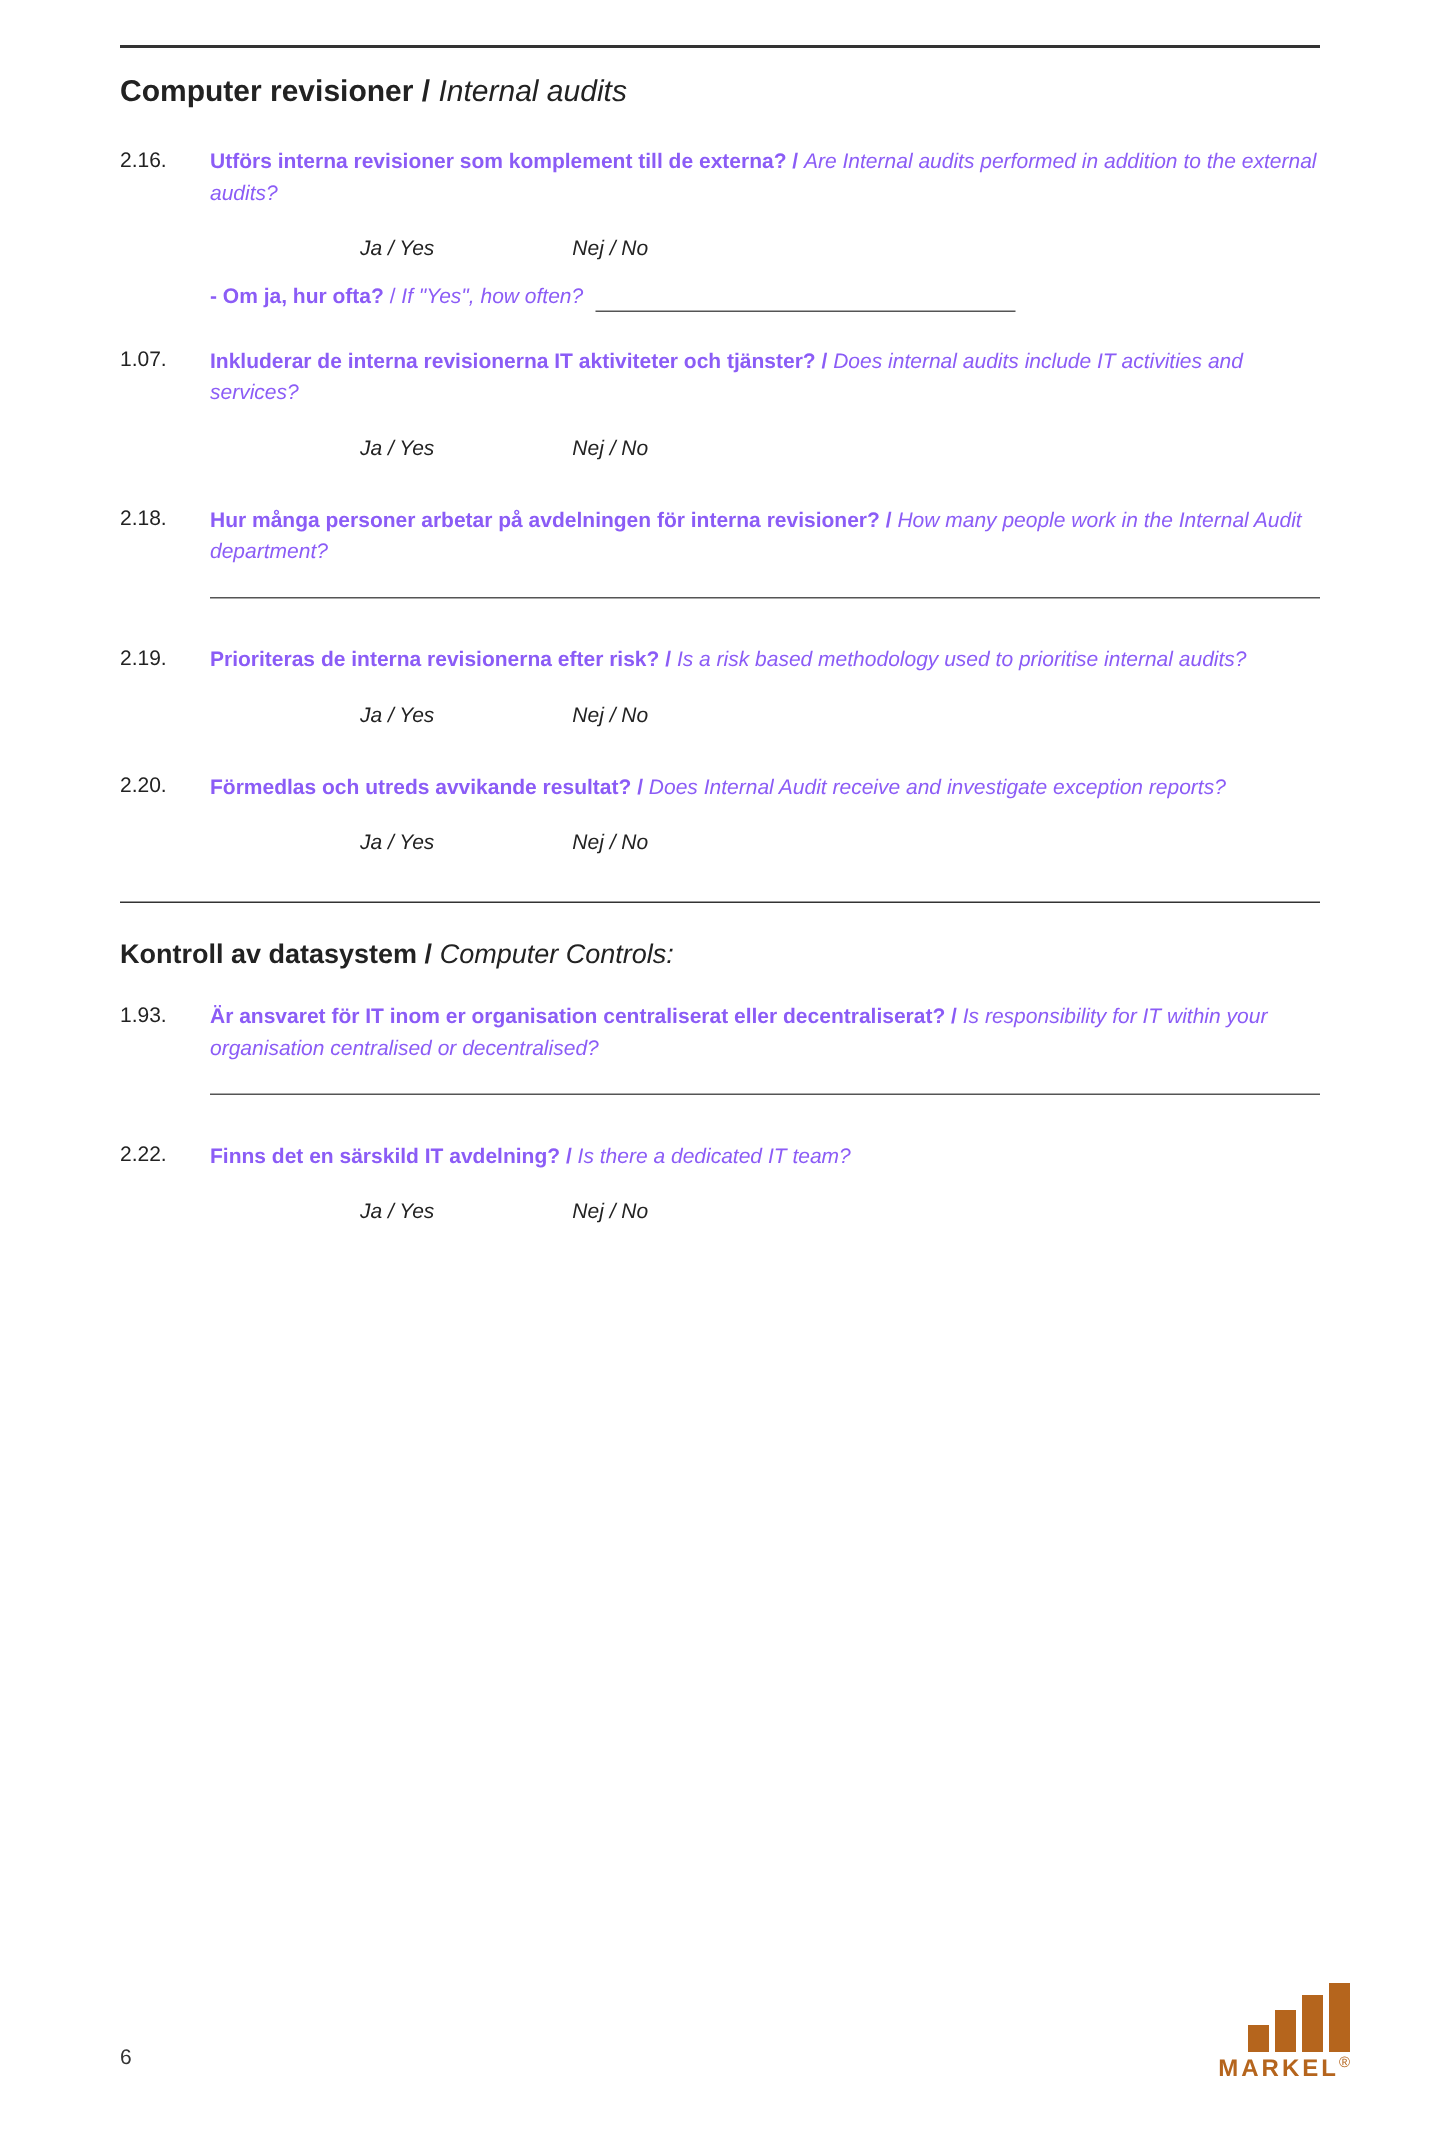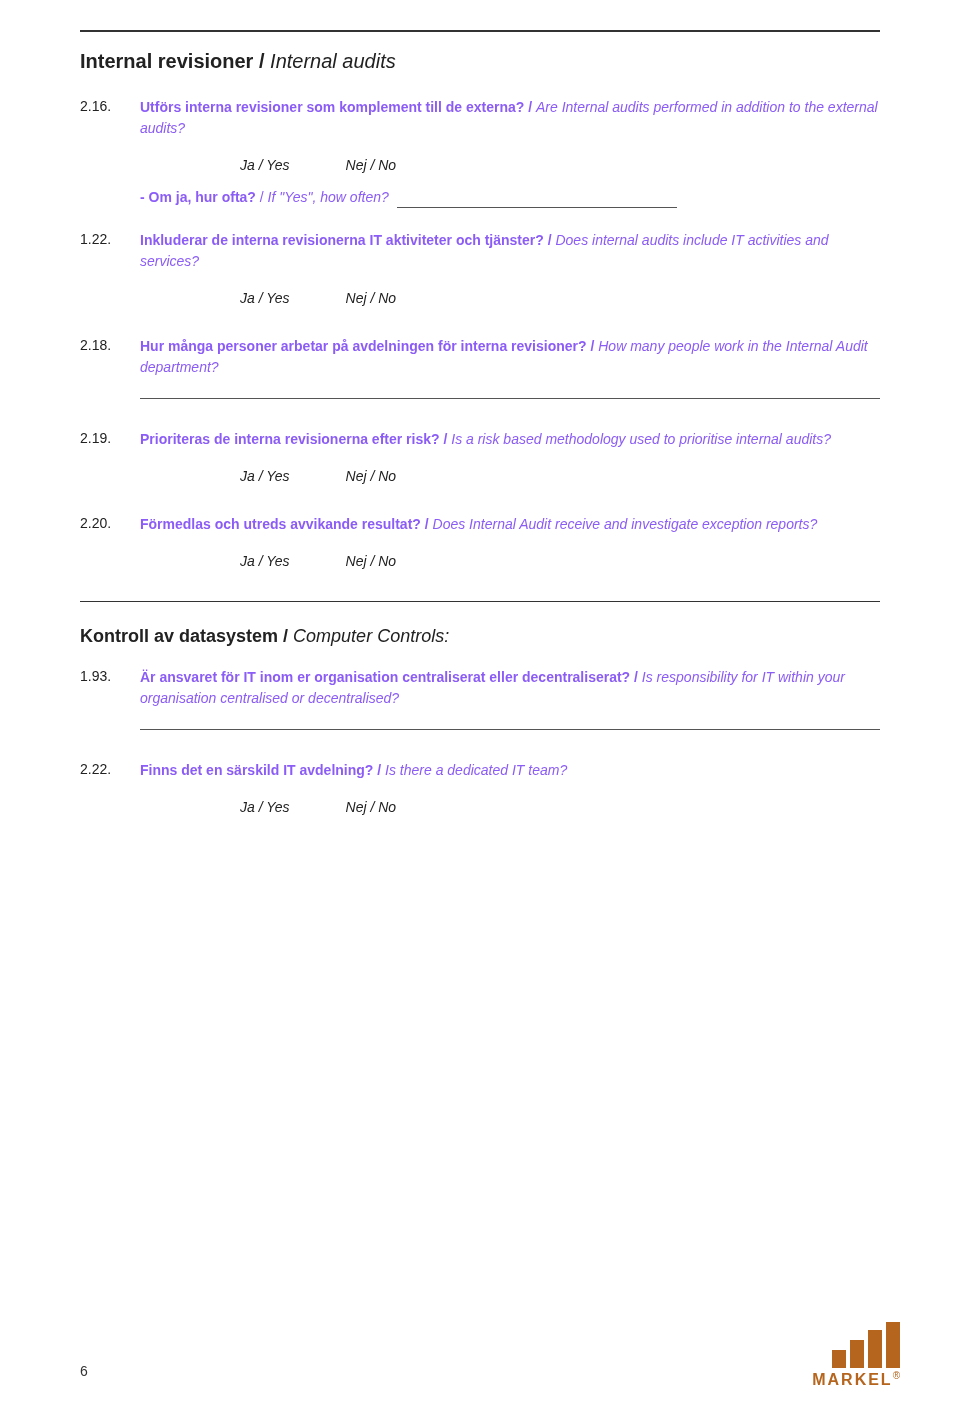--- a/index.html
+++ b/index.html
@@ -60,21 +60,21 @@
     .question-text-italic {
       font-style: italic;
       font-weight: normal;
     }
 
     .yes-no-row {
       display: flex;
       margin-top: 18px;
       margin-bottom: 8px;
       padding-left: 100px;
-      gap: 56px;
+      gap: 92px;
       align-items: center;
     }
 
     .yes-no-label {
       font-size: 14px;
       font-style: italic;
     }
 
     .answer-line-full {
       border-bottom: 1px solid #555;
@@ -156,21 +156,21 @@
       vertical-align: bottom;
       margin-left: 4px;
     }
   </style>
 </head>
 <body>
 
 <div class="top-line"></div>
 
 <div class="section-title">
-  <span>Internal revisioner</span>
+  <span>Computer revisioner</span>
   <span> / </span>
   <span class="section-title-italic">Internal audits</span>
 </div>
 
 <div class="question-block">
   <div class="question-number">
     <span>2.16.</span>
   </div>
   <div class="question-content">
     <div class="question-text">
@@ -186,21 +186,21 @@
       <span style="font-weight:bold;">- Om ja, hur ofta?</span>
       <span> / </span>
       <span class="question-text-italic">If "Yes", how often?</span>
       <span class="inline-answer-line"></span>
     </div>
   </div>
 </div>
 
 <div class="question-block">
   <div class="question-number">
-    <span>1.22.</span>
+    <span>1.07.</span>
   </div>
   <div class="question-content">
     <div class="question-text">
       <span>Inkluderar de interna revisionerna IT aktiviteter och tjänster?</span>
       <span> / </span>
       <span class="question-text-italic">Does internal audits include IT activities and services?</span>
     </div>
     <div class="yes-no-row">
       <span class="yes-no-label">Ja / Yes</span>
       <span class="yes-no-label">Nej / No</span>

